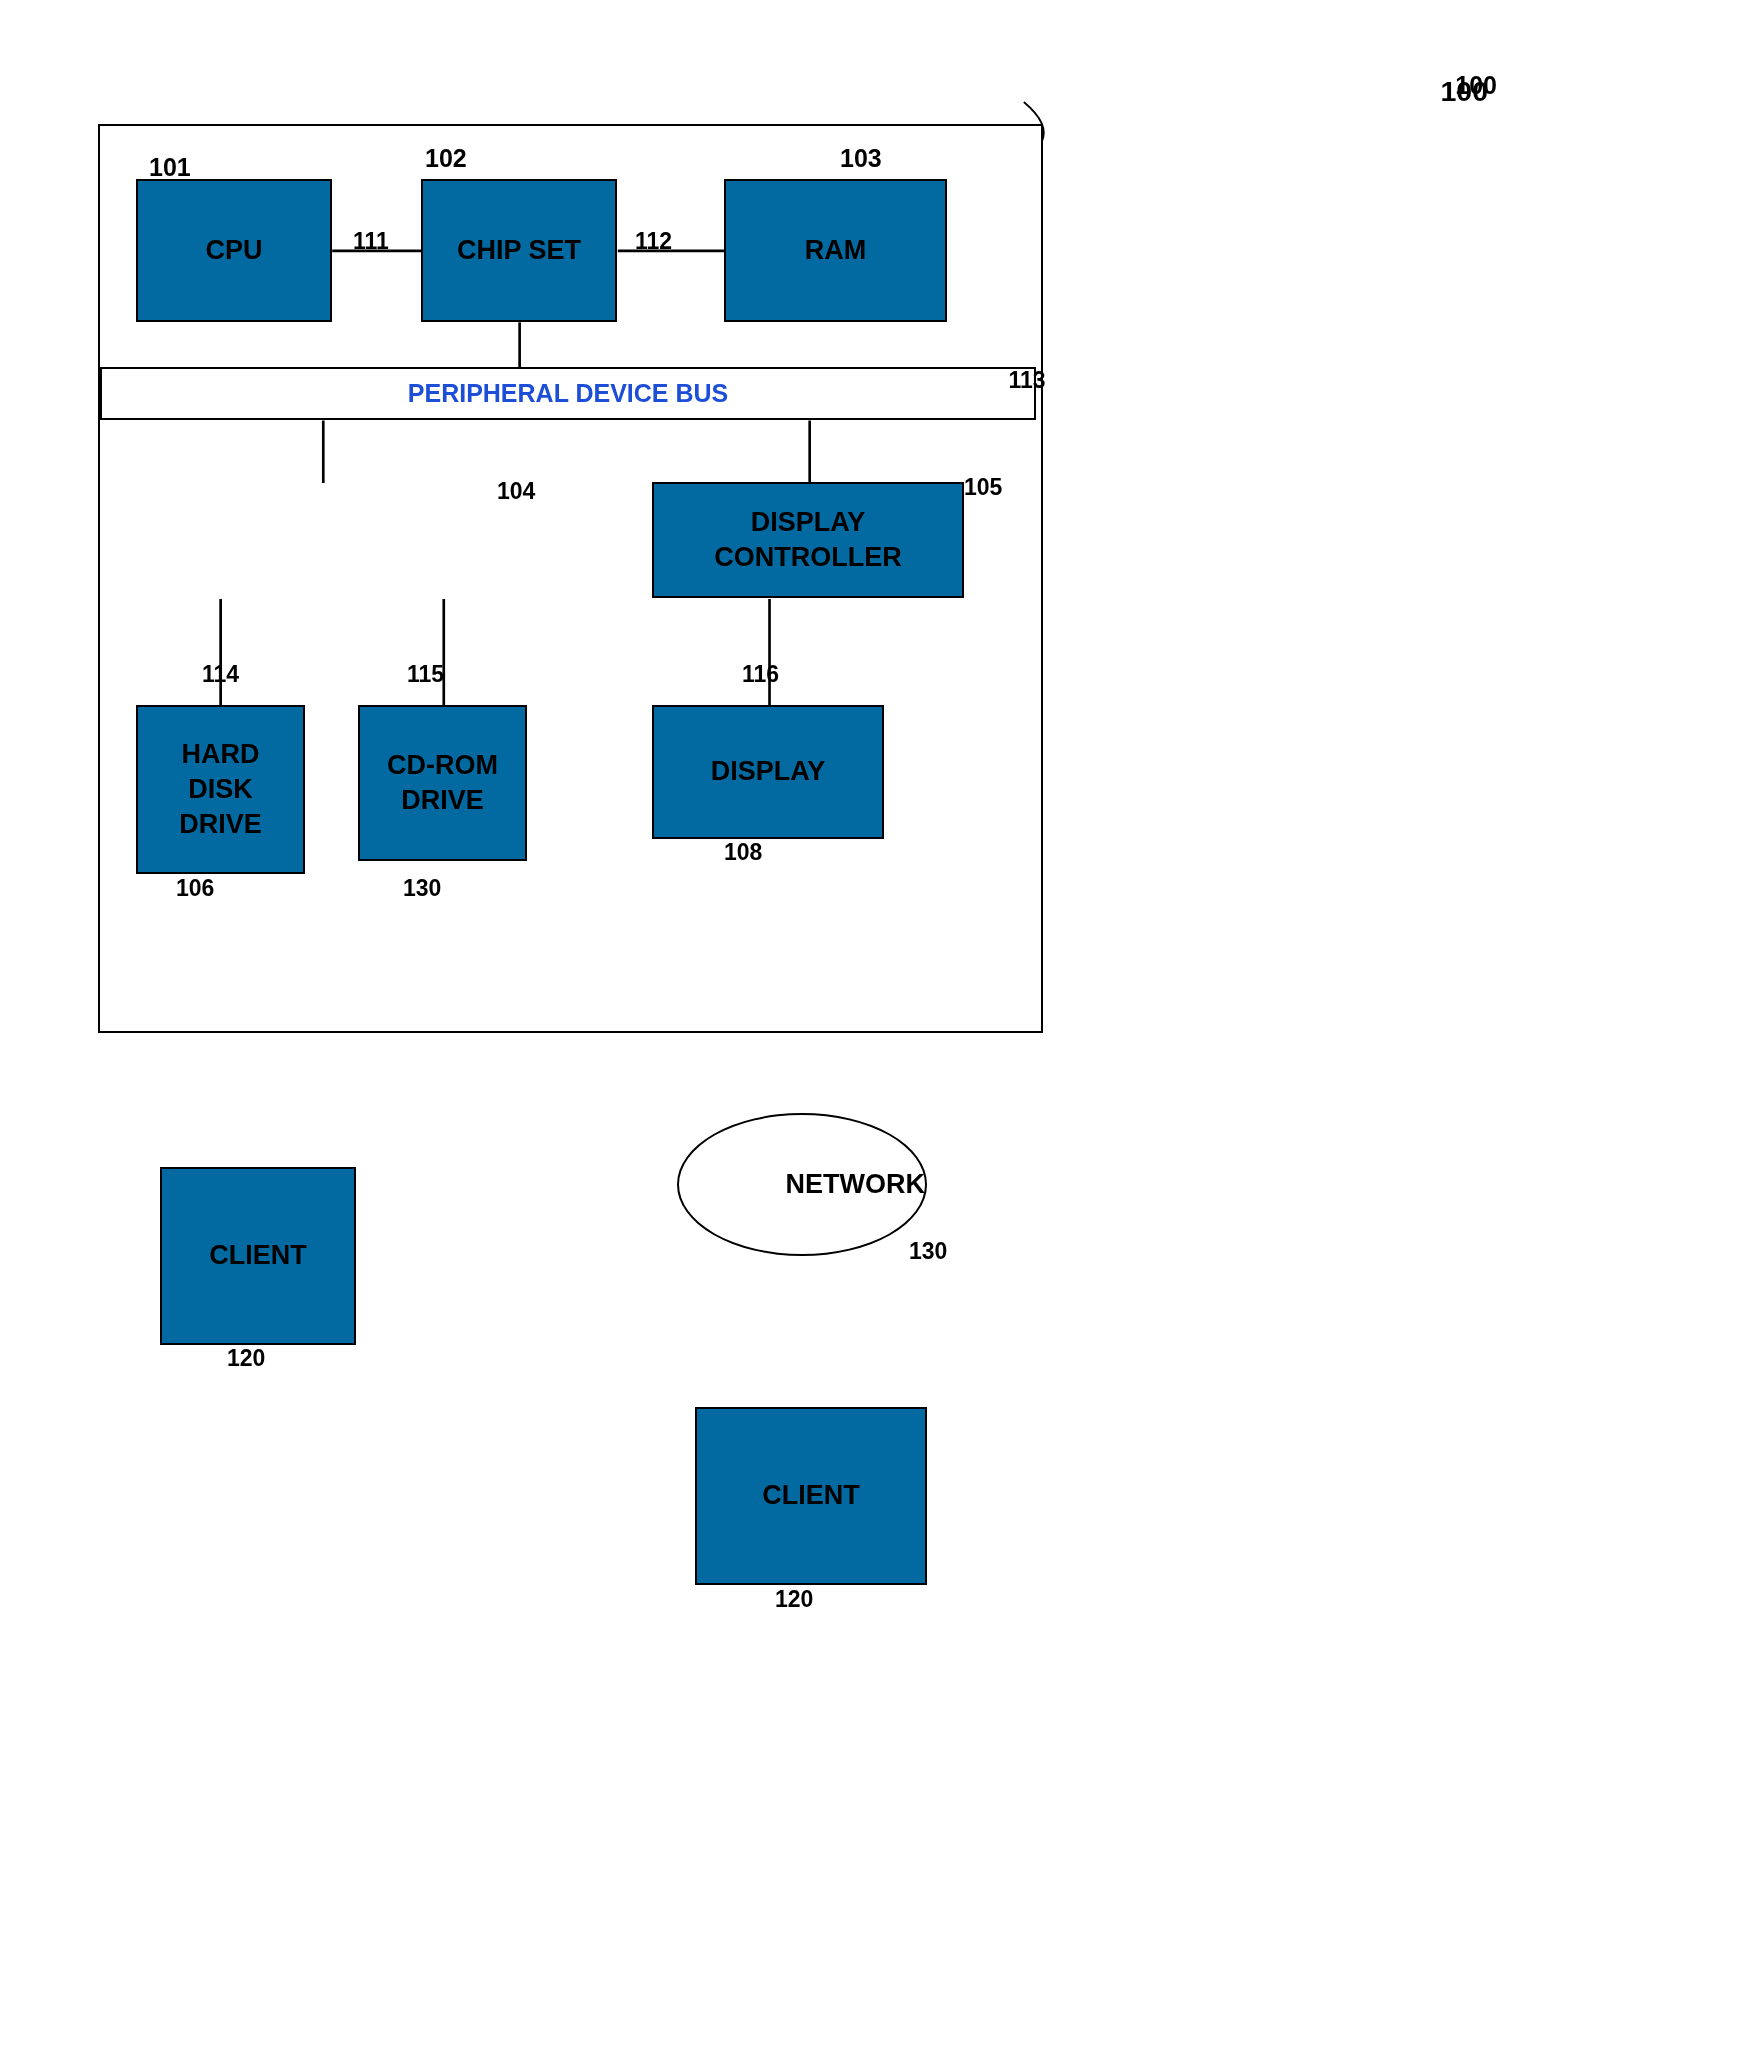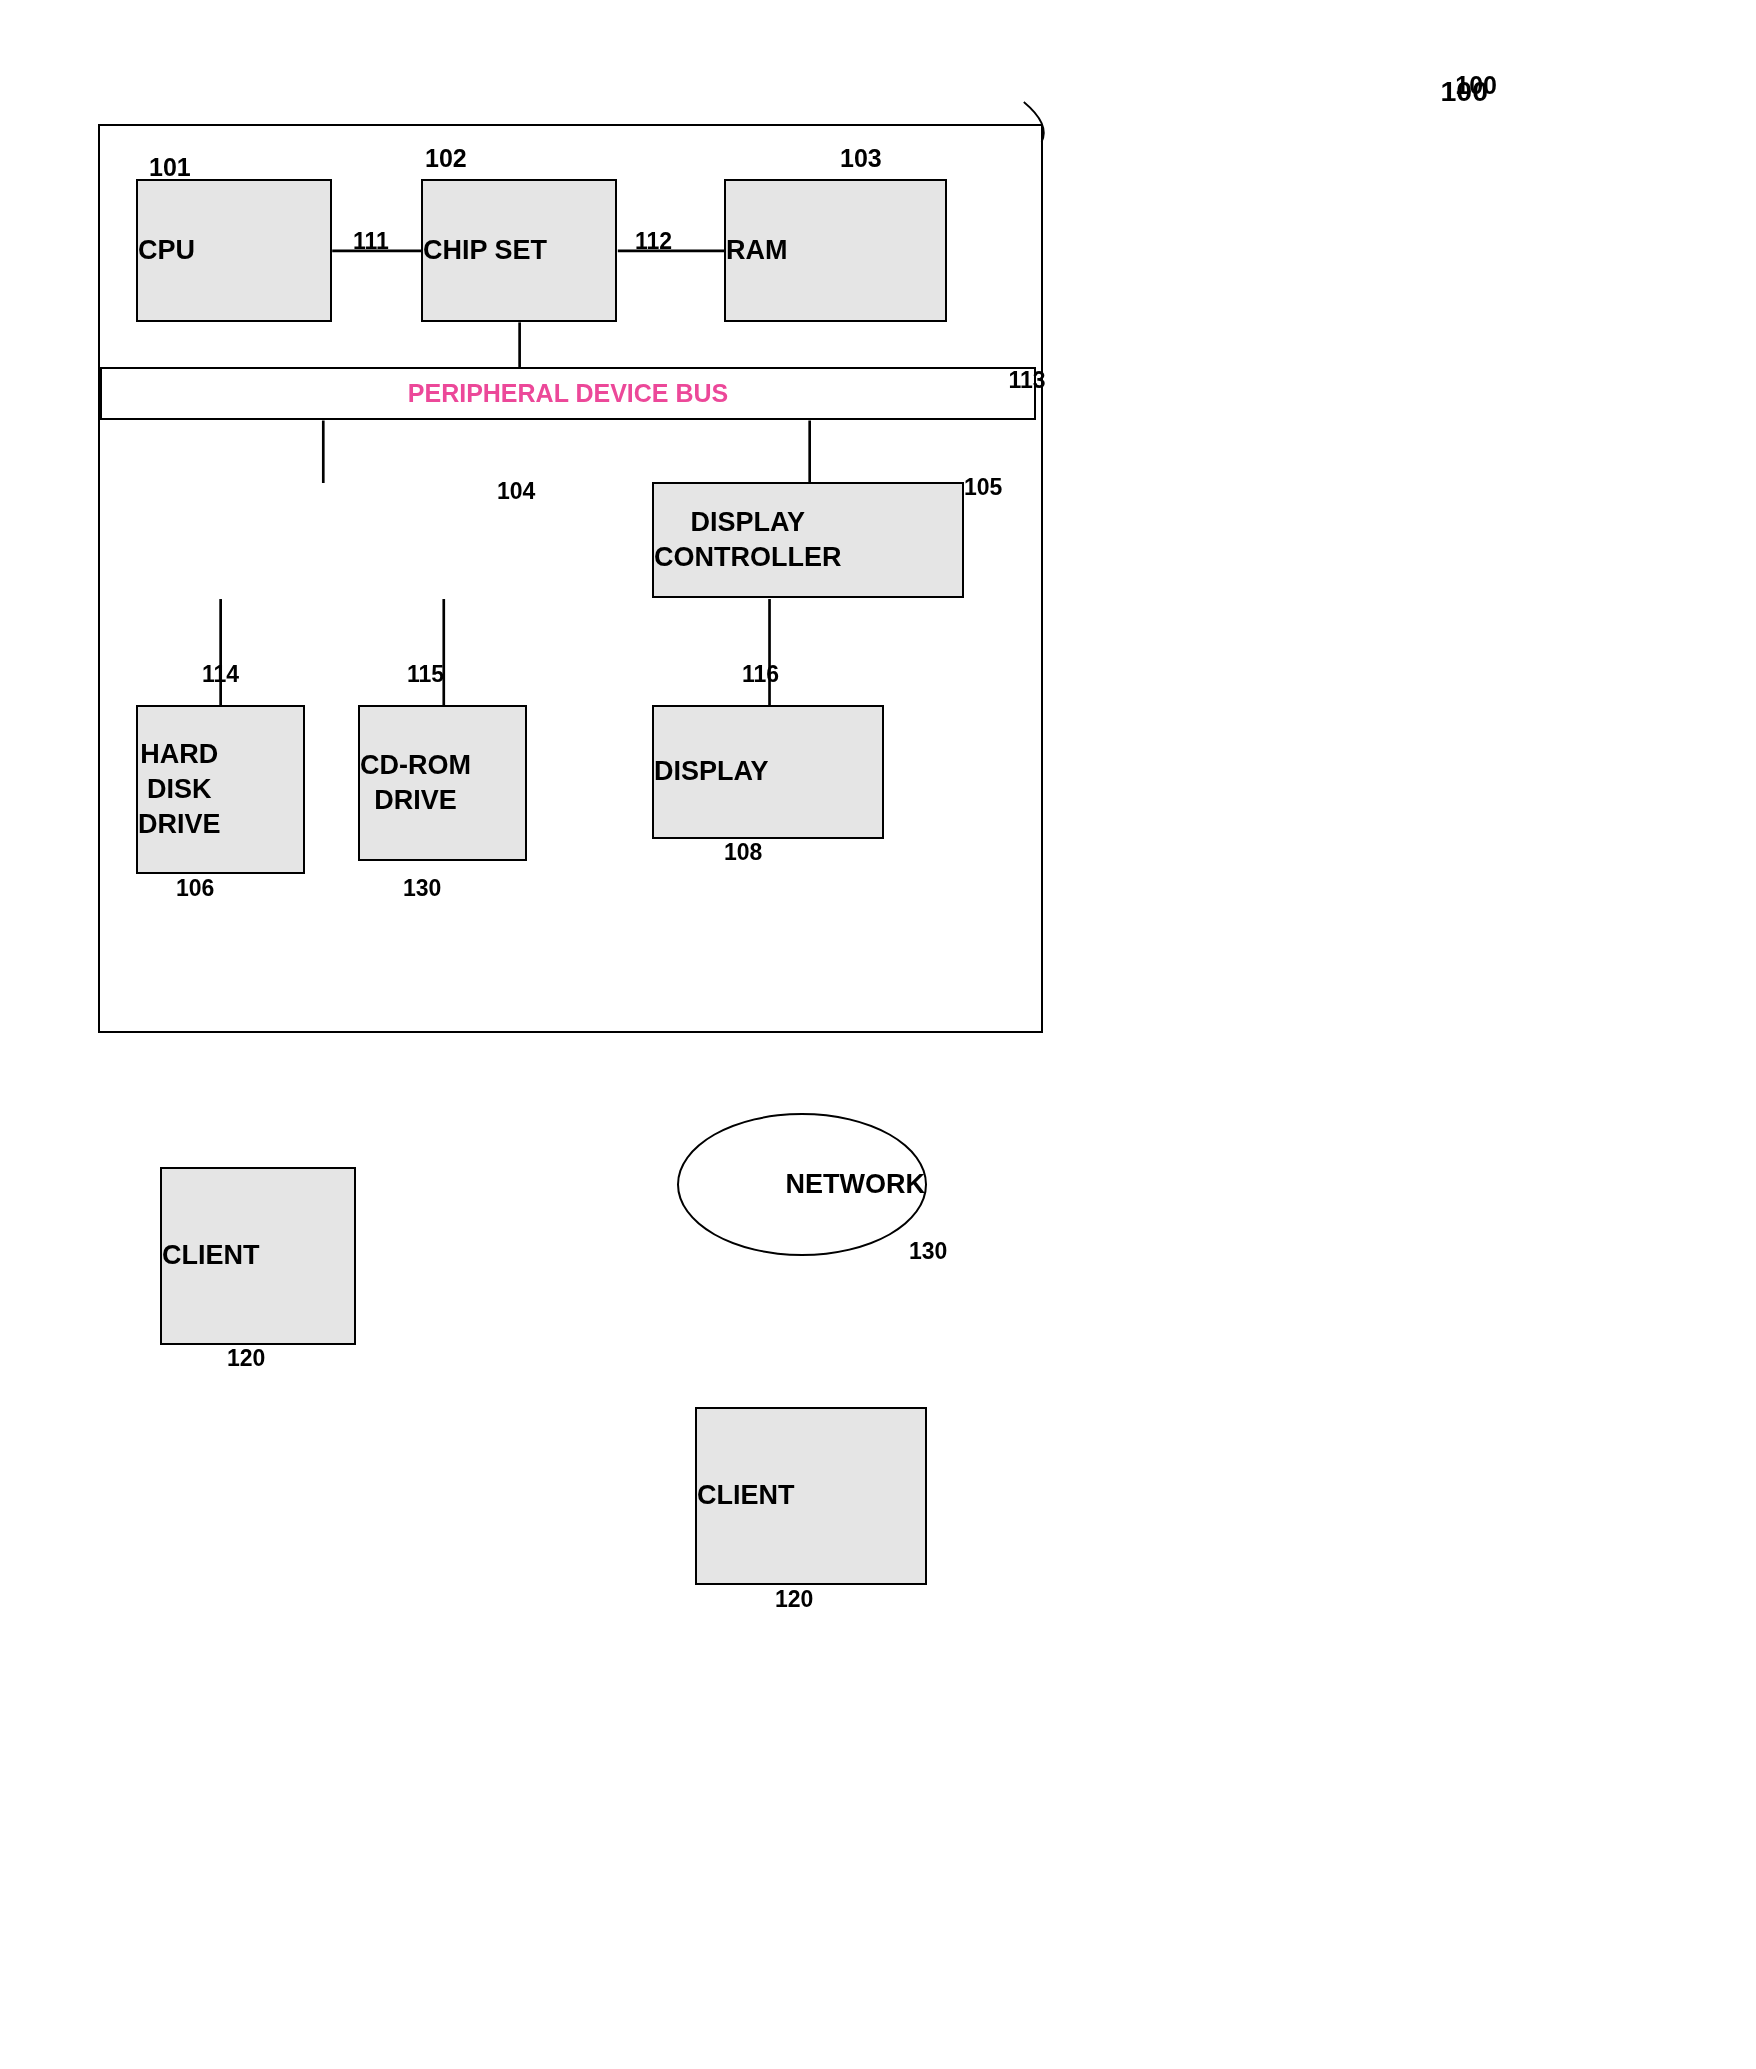--- a/index.html
+++ b/index.html
@@ -32,45 +32,45 @@
     .ref-label {
       position: absolute;
       font-size: 25px;
       font-weight: bold;
       color: #000;
     }
     
     .block-box {
       position: absolute;
       border: 2.7px solid #000;
-      background: #e5e5e5;
-      display: flex;
-      align-items: center;
-      justify-content: flex-start;
-      text-align: center;
-    }
-    .block-box .label {
-      font-size: 27px;
-      font-weight: bold;
-      color: #000;
-      line-height: 1.3;
-    }
-    
-    .bus-bar {
-      position: absolute;
-      border: 2.7px solid #000;
-      background: #fff;
+      background: #0369a1;
       display: flex;
       align-items: center;
       justify-content: center;
+      text-align: center;
+    }
+    .block-box .label {
+      font-size: 27px;
+      font-weight: bold;
+      color: #000;
+      line-height: 1.3;
+    }
+    
+    .bus-bar {
+      position: absolute;
+      border: 2.7px solid #000;
+      background: #fff;
+      display: flex;
+      align-items: center;
+      justify-content: center;
     }
     .bus-bar .label {
       font-size: 25px;
       font-weight: bold;
-      color: #ec4899;
+      color: #1d4ed8;
     }
     
     .ellipse {
       position: absolute;
       border: 2.7px solid #000;
       border-radius: 50%;
       background: #fff;
       display: flex;
       align-items: center;
       justify-content: center;

